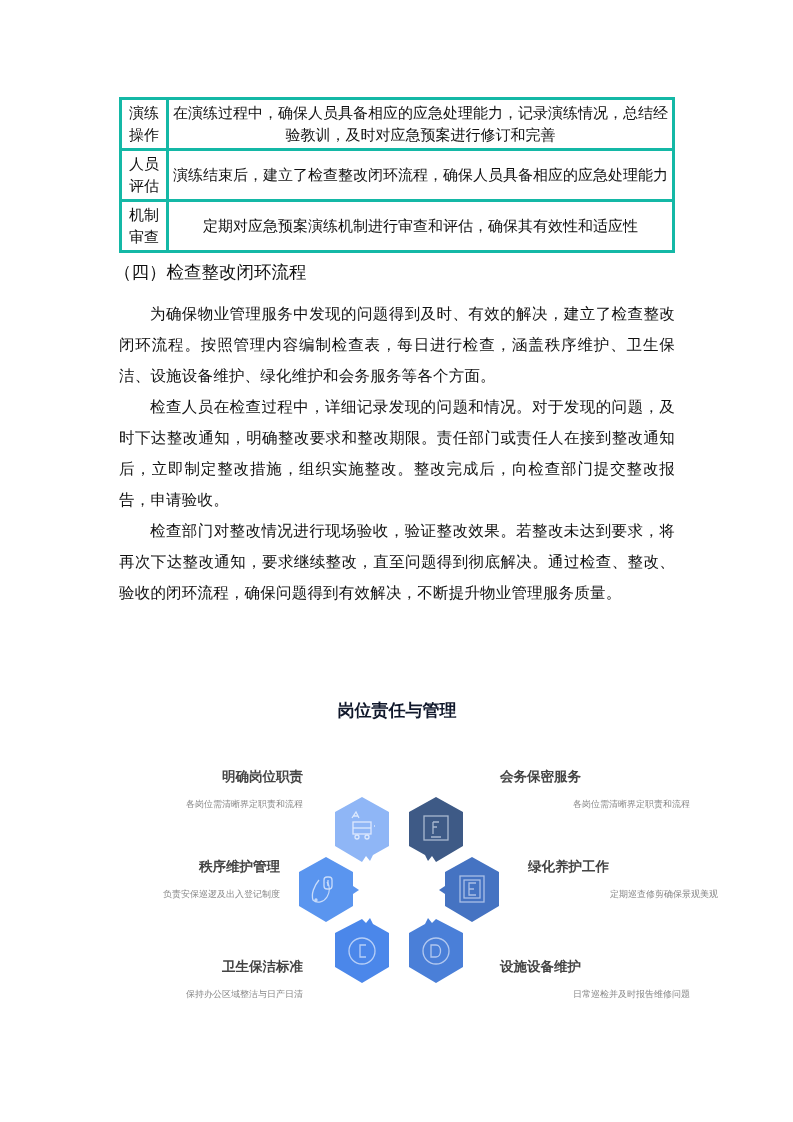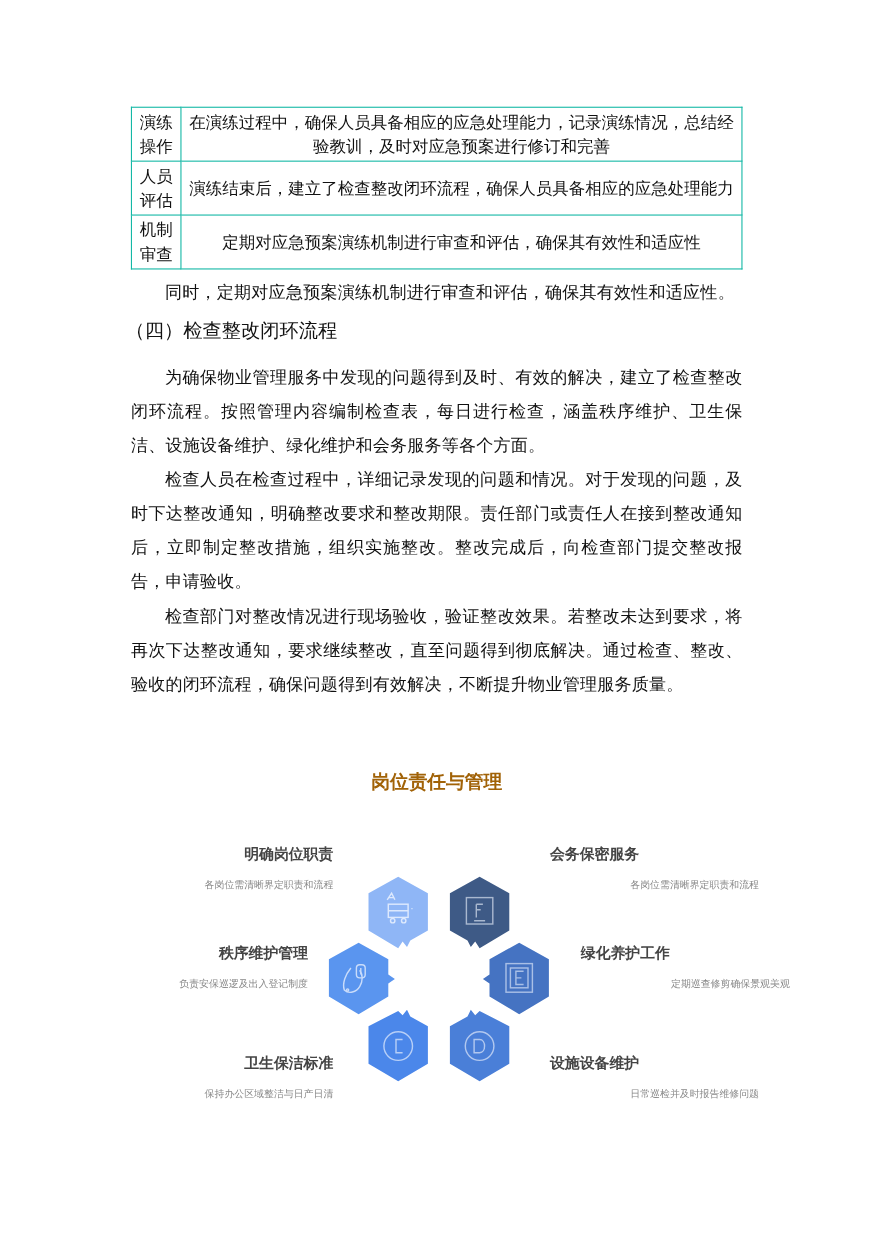--- a/index.html
+++ b/index.html
@@ -2,33 +2,33 @@
 <html><head>
   <meta charset="utf-8">
   <style>
     html, body { margin: 0; padding: 0; background: #ffffff; }
     body { width: 793px; height: 1122px; position: relative; overflow: hidden;
       font-family: "DejaVu Serif", "Liberation Serif", serif; color: #111; }
 
     .page-content { position: absolute; left: 119px; top: 97px; width: 556px; }
 
     table.drill-table { border-collapse: collapse; width: 556px; font-size: 15px; line-height: 22px; }
-    table.drill-table td { border: 1px solid #14b8a6; padding: 2px 4px; vertical-align: middle; }
+    table.drill-table td { border: 3px solid #14b8a6; padding: 2px 4px; vertical-align: middle; }
     table.drill-table td.label { width: 36px; text-align: center; padding: 2px 4px; }
     table.drill-table td.desc { text-align: center; }
     table.drill-table tr { height: 49px; }
 
     p.body-text { margin: 0; font-size: 15.5px; line-height: 31px; text-indent: 31px; text-align: justify; letter-spacing: 0.2px; }
     p.first { margin-top: 6px; }
 
     h3.section-heading { margin: 4px 0 12px -5px; font-size: 17.5px; font-weight: normal; line-height: 30px; }
 
     .figure { position: absolute; left: 119px; top: 695px; width: 556px; height: 320px; }
     .fig-title { position: absolute; left: 0; width: 556px; top: 4px; text-align: center;
-      font-family: "DejaVu Sans", "Liberation Sans", sans-serif; font-size: 17px; font-weight: bold; color: #a16207; }
+      font-family: "DejaVu Sans", "Liberation Sans", sans-serif; font-size: 17px; font-weight: bold; color: #0f172a; }
 
     .item { position: absolute; width: 190px; font-family: "DejaVu Sans", "Liberation Sans", sans-serif; }
     .item .title { font-size: 13.5px; font-weight: bold; color: #444; }
     .item .sub { font-size: 9px; color: #888; margin-top: 12px; text-align: right; }
     .item.left { text-align: right; }
     .item.right { text-align: left; }
 
     .hex { position: absolute; width: 58px; height: 66px; }
     .hex svg { display: block; }
   </style>
@@ -46,21 +46,20 @@
       <td class="label"><span>人员</span><br><span>评估</span></td>
       <td class="desc">演练结束后，建立了检查整改闭环流程，确保人员具备相应的应急处理能力</td>
     </tr>
     <tr>
       <td class="label"><span>机制</span><br><span>审查</span></td>
       <td class="desc">定期对应急预案演练机制进行审查和评估，确保其有效性和适应性</td>
     </tr>
   </tbody>
     </table>
 
-  <p class="body-text first">同时，定期对应急预案演练机制进行审查和评估，确保其有效性和适应性。</p>
   <h3 class="section-heading">（四）检查整改闭环流程</h3>
   <p class="body-text">为确保物业管理服务中发现的问题得到及时、有效的解决，建立了检查整改闭环流程。按照管理内容编制检查表，每日进行检查，涵盖秩序维护、卫生保洁、设施设备维护、绿化维护和会务服务等各个方面。</p>
   <p class="body-text">检查人员在检查过程中，详细记录发现的问题和情况。对于发现的问题，及时下达整改通知，明确整改要求和整改期限。责任部门或责任人在接到整改通知后，立即制定整改措施，组织实施整改。整改完成后，向检查部门提交整改报告，申请验收。</p>
   <p class="body-text">检查部门对整改情况进行现场验收，验证整改效果。若整改未达到要求，将再次下达整改通知，要求继续整改，直至问题得到彻底解决。通过检查、整改、验收的闭环流程，确保问题得到有效解决，不断提升物业管理服务质量。</p>
 </div>
 
 <div class="figure">
   <div class="fig-title">岗位责任与管理</div>
 
   <div class="item left" style="left:-6px; top:73px;">

